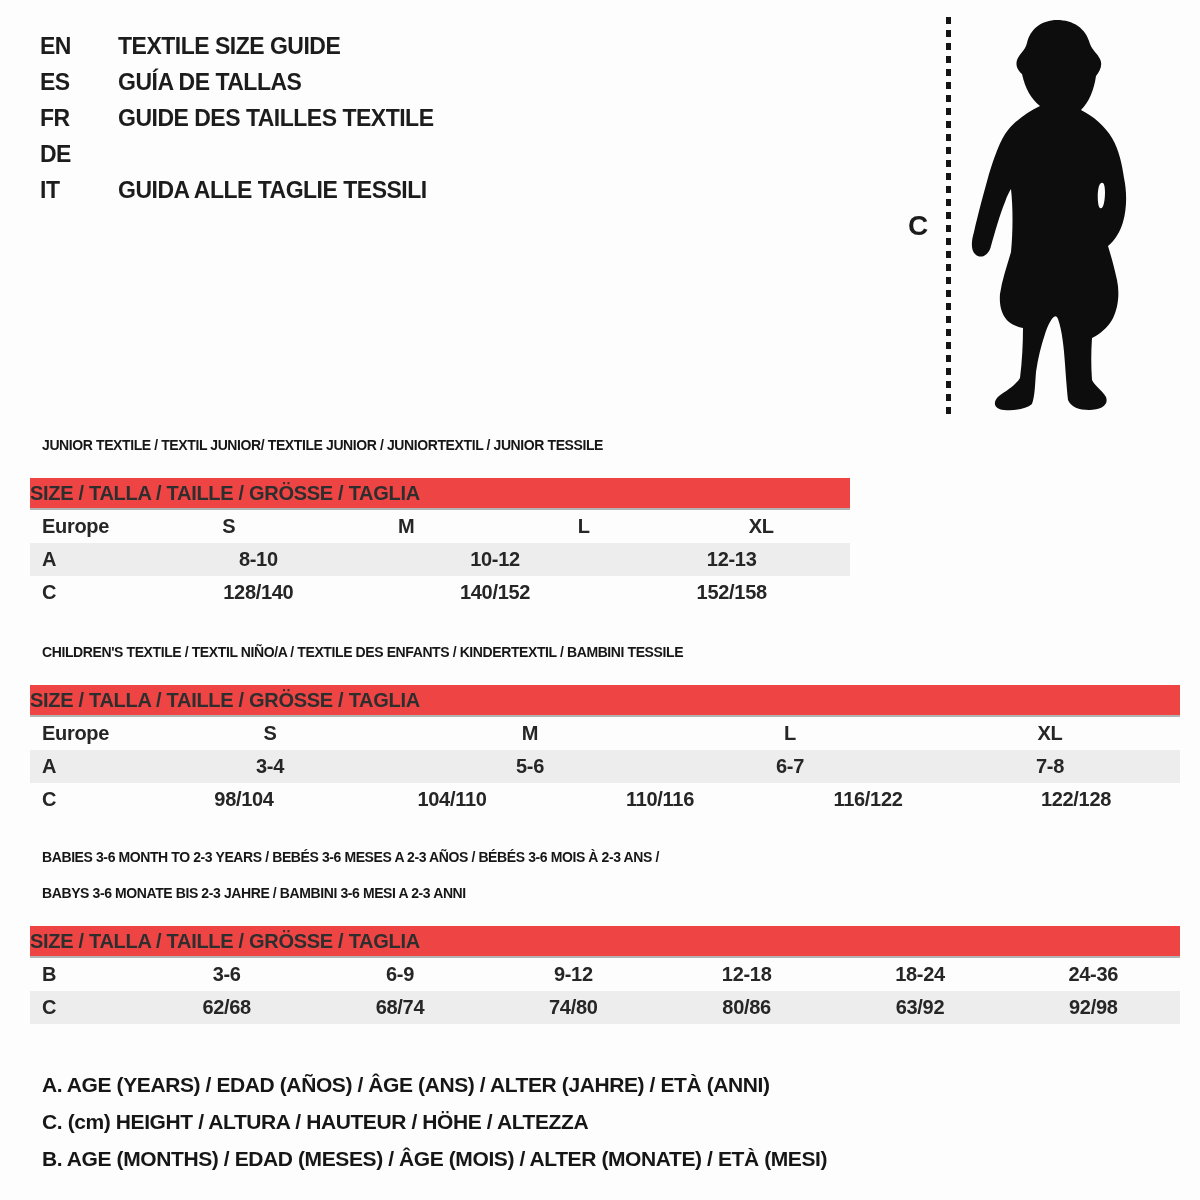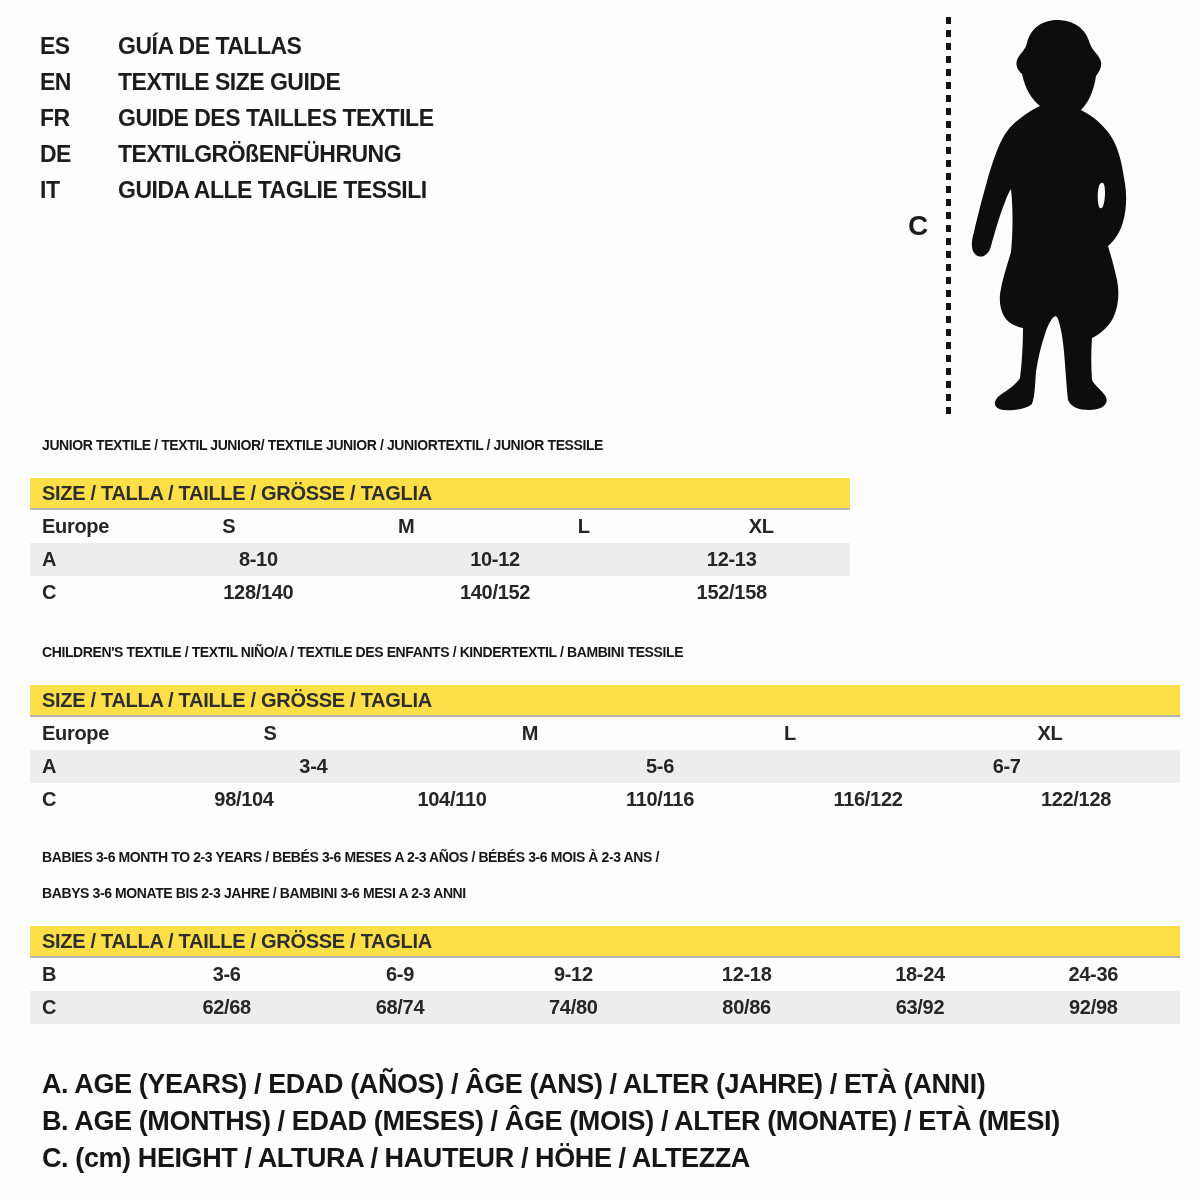--- a/index.html
+++ b/index.html
@@ -17,53 +17,52 @@
     background:repeating-linear-gradient(to bottom,#141414 0 7px,transparent 7px 13px);}
   .figure-label{position:absolute;left:908px;top:210px;font-size:28px;font-weight:700;}
   .silhouette{position:absolute;left:962px;top:14px;width:176px;height:402px;}
   
   .section{position:absolute;left:30px;}
   .sec-junior{top:427px;width:820px;}
   .sec-children{top:634px;width:1150px;}
   .sec-babies{top:839px;width:1150px;}
   .sec-heading{font-size:14px;font-weight:700;line-height:36px;letter-spacing:-0.4px;
     padding-left:12px;white-space:nowrap;color:#161616;}
-  .size-band{margin-top:15px;height:30px;line-height:30px;background:#fde047;
-    border-bottom:2px solid #b3b3b3;padding-left:12px;font-size:20px;font-weight:700;
+  .size-band{margin-top:15px;height:30px;line-height:30px;background:#ef4444;
+    border-bottom:2px solid #b3b3b3;font-size:20px;font-weight:700;
     letter-spacing:-0.3px;color:#2e2e2e;}
   .t-row{display:flex;height:33px;line-height:33px;font-size:20px;font-weight:700;
     letter-spacing:-0.3px;color:#262626;background:#fdfdfd;}
   .t-row.shaded{background:#ededed;}
   .t-label{flex:0 0 110px;width:110px;padding-left:12px;box-sizing:border-box;}
   .t-cell{flex:1;text-align:center;}
   
   .legend{position:absolute;left:42px;top:1066px;}
-  .legend-line{font-size:27px;font-weight:700;line-height:37px;letter-spacing:-0.4px;white-space:nowrap;color:#161616;}
+  .legend-line{font-size:21px;font-weight:700;line-height:37px;letter-spacing:-0.4px;white-space:nowrap;color:#161616;}
 </style>
 </head>
 <body>
 
 <div class="canvas">
 
   <div class="lang-block">
       <div class="lang-row">
+        <span class="lang-code">EN</span>
+        <span class="lang-title">TEXTILE SIZE GUIDE</span>
+      </div>
+      <div class="lang-row">
         <span class="lang-code">ES</span>
         <span class="lang-title">GUÍA DE TALLAS</span>
-      </div>
-      <div class="lang-row">
-        <span class="lang-code">EN</span>
-        <span class="lang-title">TEXTILE SIZE GUIDE</span>
       </div>
       <div class="lang-row">
         <span class="lang-code">FR</span>
         <span class="lang-title">GUIDE DES TAILLES TEXTILE</span>
       </div>
       <div class="lang-row">
         <span class="lang-code">DE</span>
-        <span class="lang-title">TEXTILGRÖßENFÜHRUNG</span>
       </div>
       <div class="lang-row">
         <span class="lang-code">IT</span>
         <span class="lang-title">GUIDA ALLE TAGLIE TESSILI</span>
       </div>
     </div>
 
   <div class="dash-line"></div>
   <span class="figure-label">C</span>
   <svg class="silhouette" viewBox="0 0 176 402" aria-hidden="true">
@@ -145,20 +144,21 @@
         <span class="t-cell">S</span>
         <span class="t-cell">M</span>
         <span class="t-cell">L</span>
         <span class="t-cell">XL</span>
       </div>
       <div class="t-row shaded">
         <span class="t-label">A</span>
         <span class="t-cell">3-4</span>
         <span class="t-cell">5-6</span>
         <span class="t-cell">6-7</span>
+        <span class="t-cell">7-8</span>
       </div>
       <div class="t-row">
         <span class="t-label">C</span>
         <span class="t-cell">98/104</span>
         <span class="t-cell">104/110</span>
         <span class="t-cell">110/116</span>
         <span class="t-cell">116/122</span>
         <span class="t-cell">122/128</span>
       </div>
     </div>
@@ -181,17 +181,17 @@
         <span class="t-cell">68/74</span>
         <span class="t-cell">74/80</span>
         <span class="t-cell">80/86</span>
         <span class="t-cell">63/92</span>
         <span class="t-cell">92/98</span>
       </div>
     </div>
 
   <div class="legend">
       <div class="legend-line">A. AGE (YEARS) / EDAD (AÑOS) / ÂGE (ANS) / ALTER (JAHRE) / ETÀ (ANNI)</div>
+      <div class="legend-line">C. (cm) HEIGHT / ALTURA / HAUTEUR / HÖHE / ALTEZZA</div>
       <div class="legend-line">B. AGE (MONTHS) / EDAD (MESES) / ÂGE (MOIS) / ALTER (MONATE) / ETÀ (MESI)</div>
-      <div class="legend-line">C. (cm) HEIGHT / ALTURA / HAUTEUR / HÖHE / ALTEZZA</div>
     </div>
 
 </div>
 
 </body></html>

